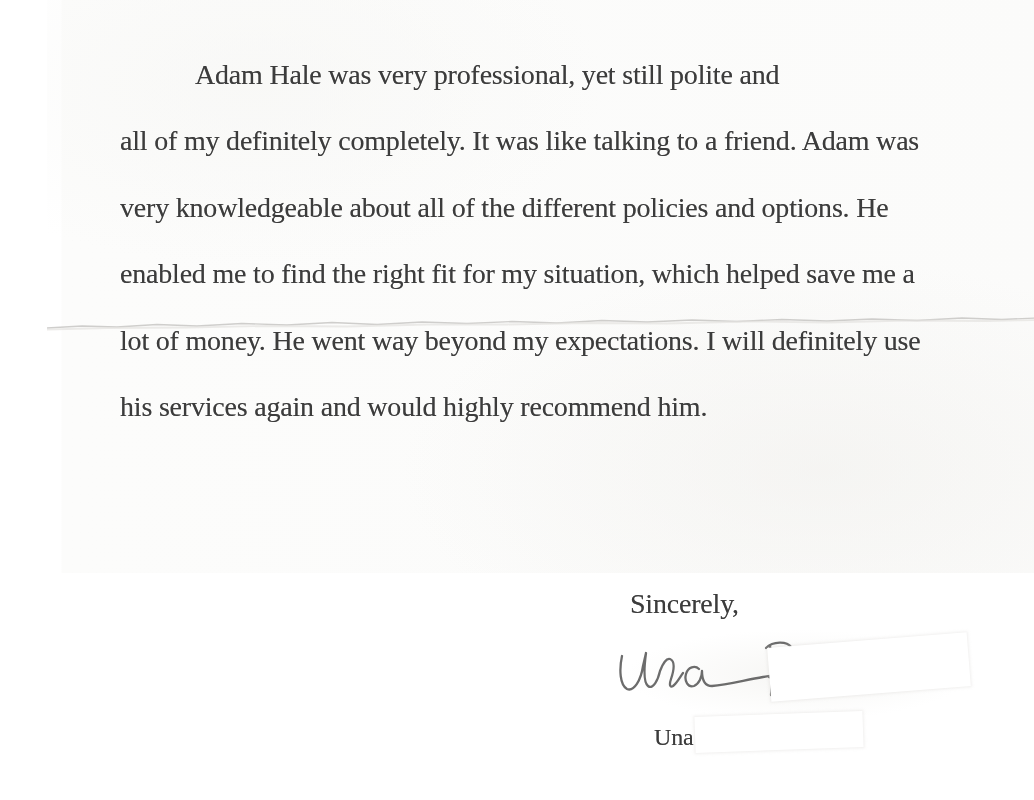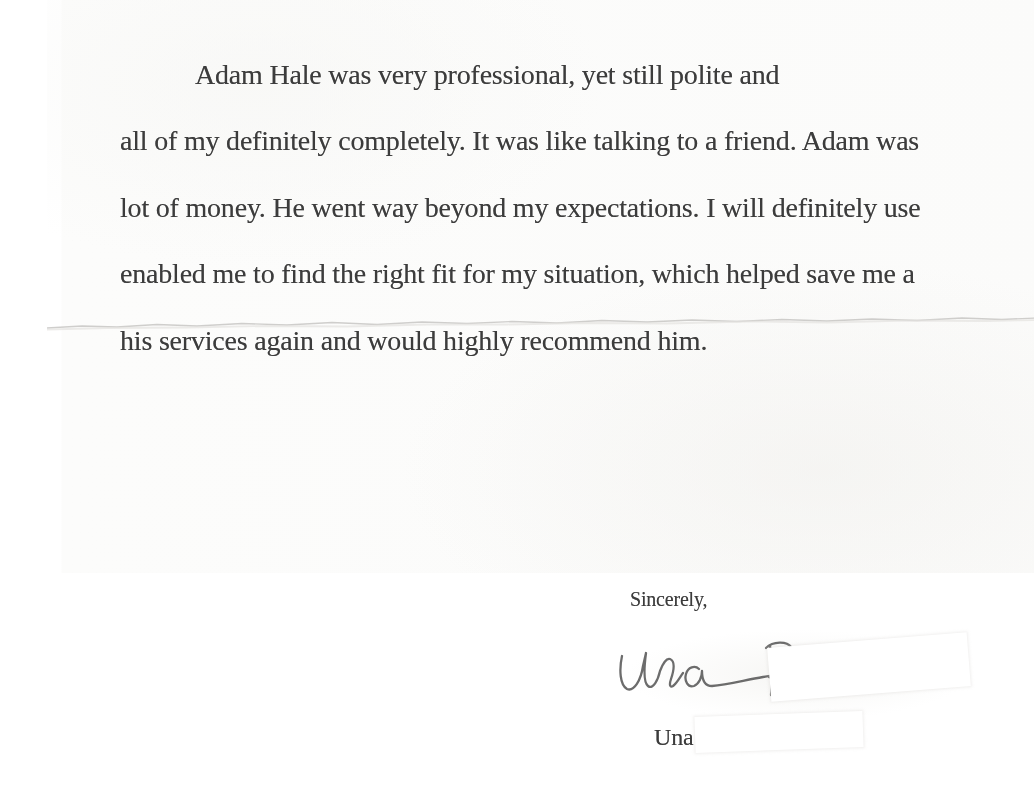--- a/index.html
+++ b/index.html
@@ -34,21 +34,21 @@
   .crease {
     position: absolute;
     left: 0; top: 308px;
     width: 1034px; height: 26px;
     pointer-events: none;
   }
   .closing {
     position: absolute;
     left: 583px;
     top: 588px;
-    font-size: 20px;
+    font-size: 28px;
     letter-spacing: -0.2px;
     color: #3c3c3c;
     text-shadow: 0 0 0.6px rgba(70,70,70,0.55);
   }
   .signature-wrap {
     position: absolute;
     left: 568px;
     top: 628px;
     width: 360px;
     height: 92px;
@@ -86,22 +86,23 @@
   }
 </style>
 </head>
 <body>
 
 <div class="scan-page">
 
   <div class="letter-body">
     <div class="body-line indented">Adam Hale was very professional, yet still polite and</div>
     <div class="body-line">all of my definitely completely. It was like talking to a friend. Adam was</div>
+    <div class="body-line">very knowledgeable about all of the different policies and options. He</div>
+    <div class="body-line">enabled me to find the right fit for my situation, which helped save me a</div>
     <div class="body-line">lot of money. He went way beyond my expectations. I will definitely use</div>
-    <div class="body-line">enabled me to find the right fit for my situation, which helped save me a</div>
     <div class="body-line">his services again and would highly recommend him.</div>
   </div>
 
   <svg class="crease" viewBox="0 0 1034 26" preserveAspectRatio="none" aria-hidden="true">
     <polyline points="0,20 35,18 70,19 110,16.5 150,18 195,15.5 240,17 285,14.5 330,16.5 375,14 420,15.5 465,13.5 510,15 555,12.5 600,14 645,12 690,13.5 735,11.5 780,13 825,11 870,12.5 915,10 955,11.5 1000,9.5 1013,10.5" fill="none" stroke="#c7c6c3" stroke-width="1.4" opacity="0.85"></polyline>
     <polyline points="0,21.5 60,20 140,19.5 220,18 300,18.5 380,16.5 460,16.5 540,15 620,15.5 700,13.5 780,14.5 860,12.5 940,13 1013,11.5" fill="none" stroke="#e4e3e0" stroke-width="1.8" opacity="0.7"></polyline>
   </svg>
 
   <div class="closing">Sincerely,</div>
 

